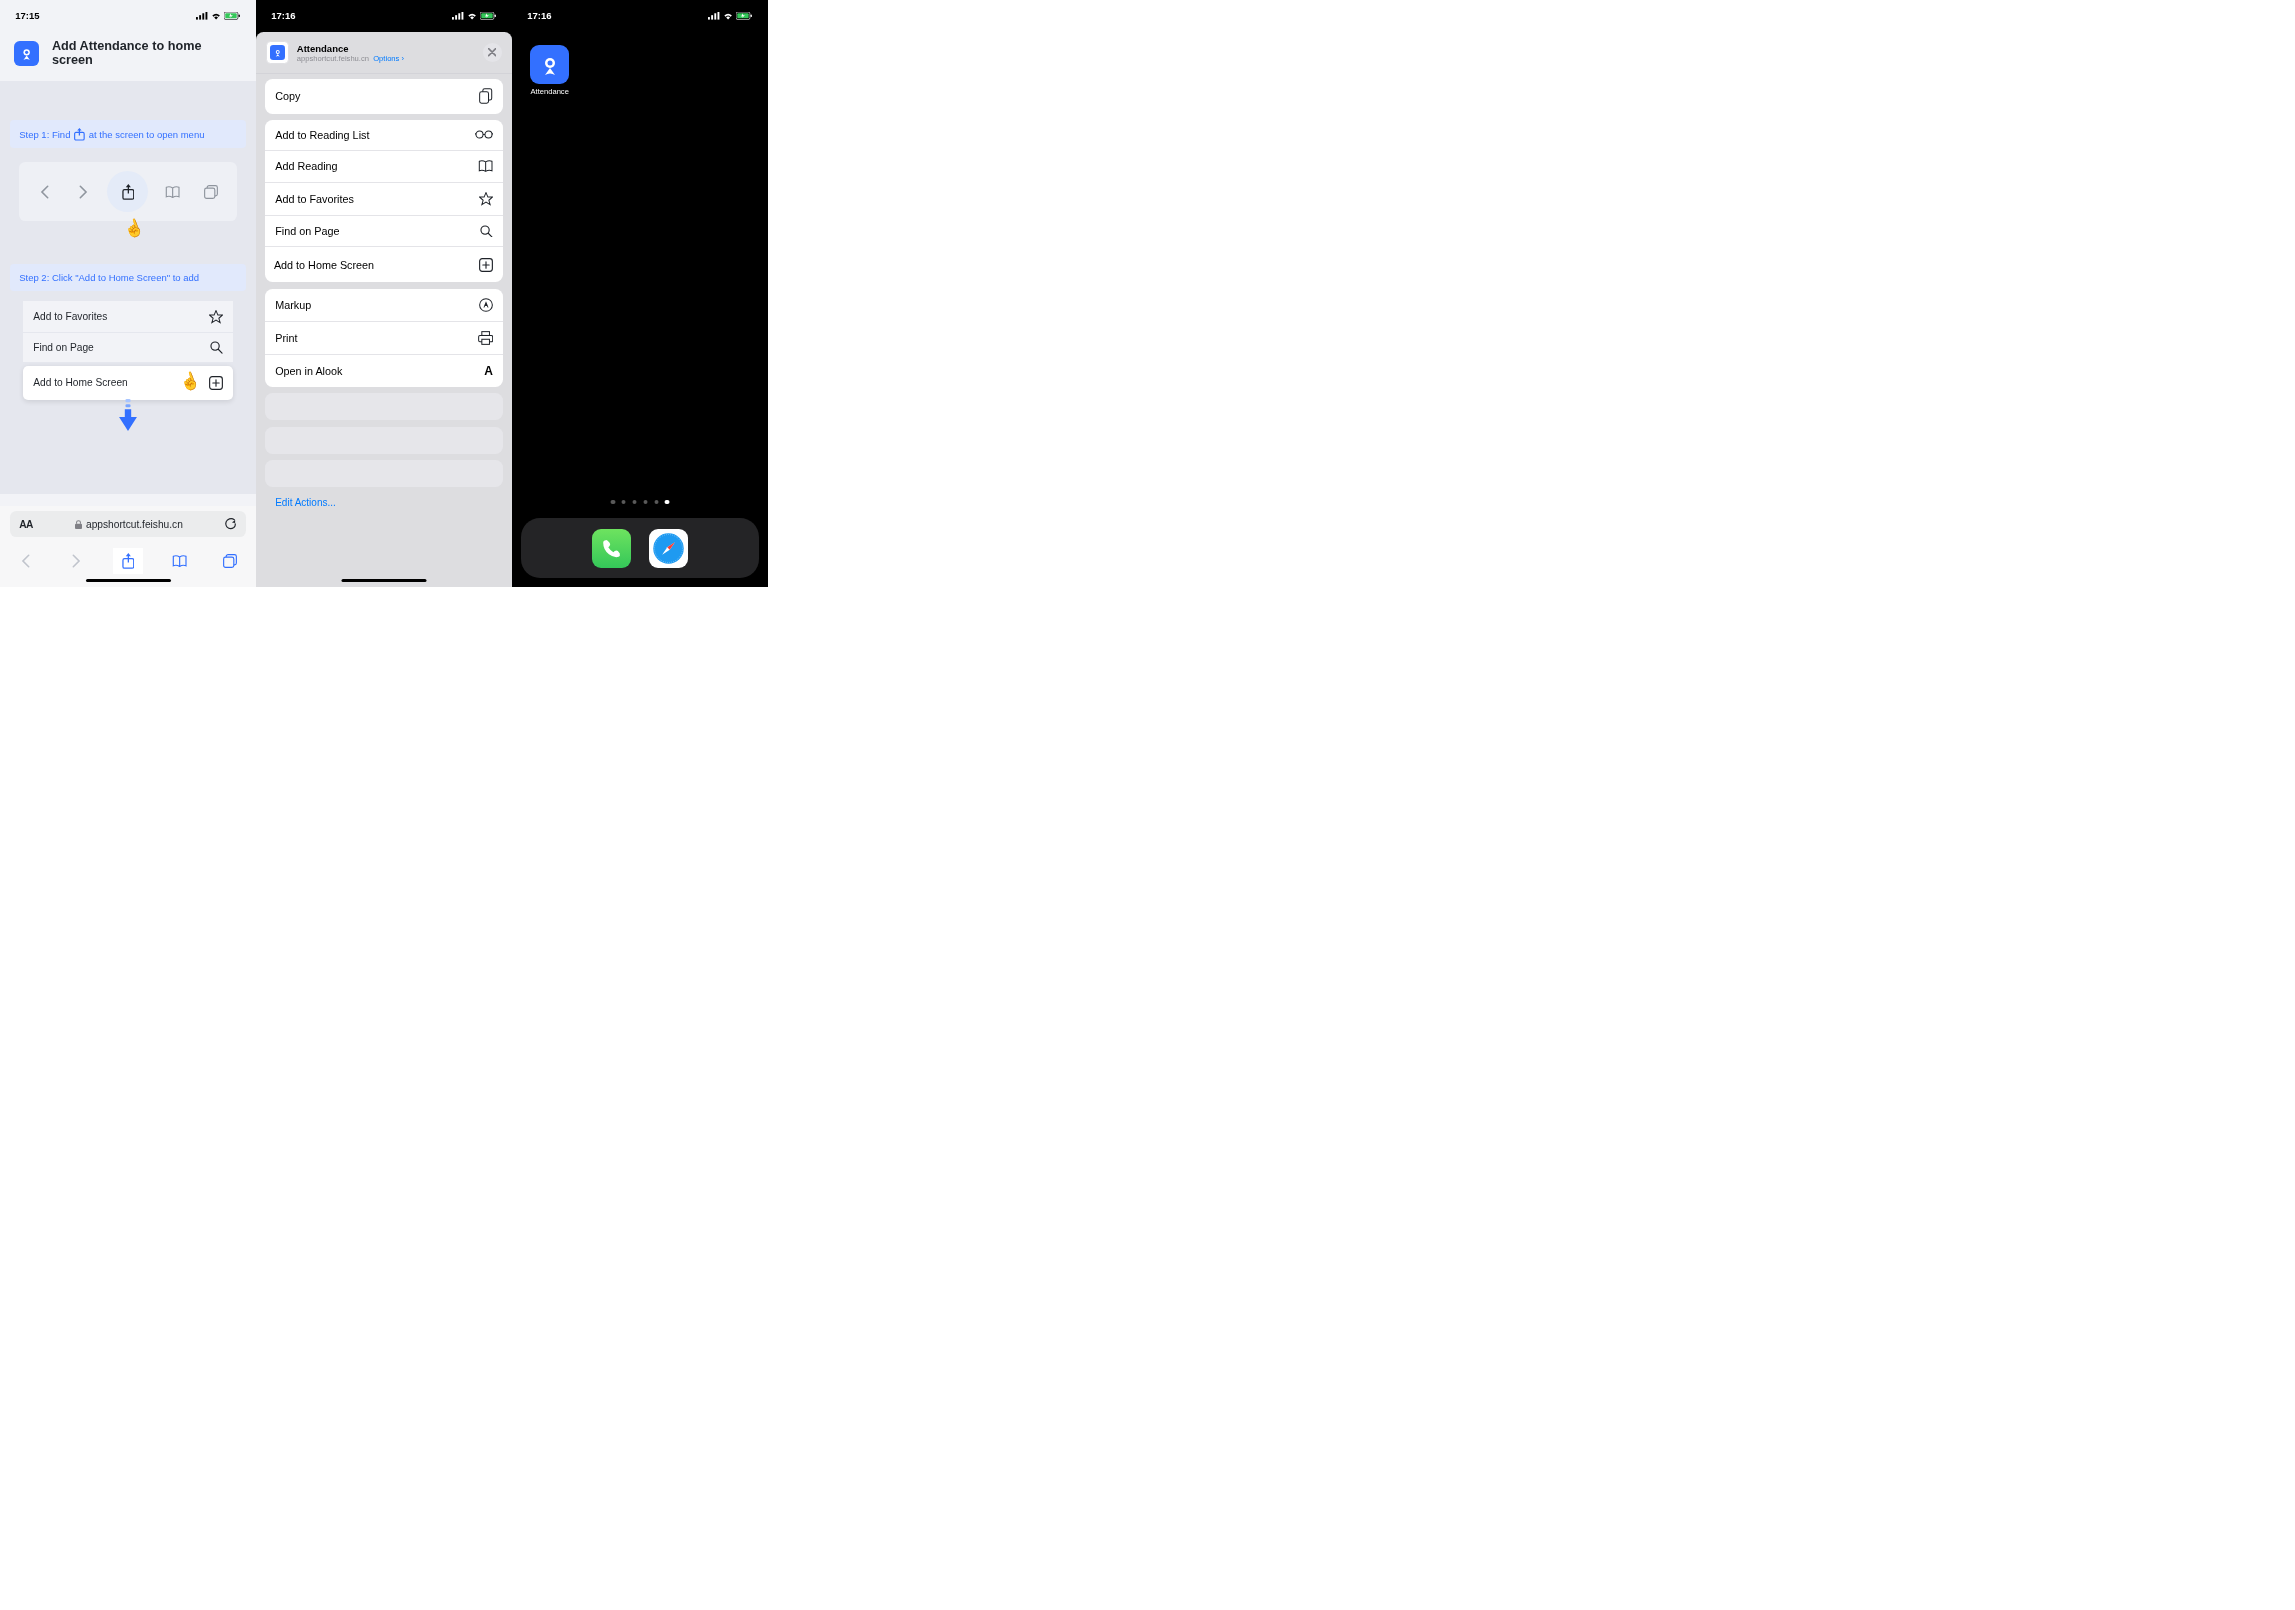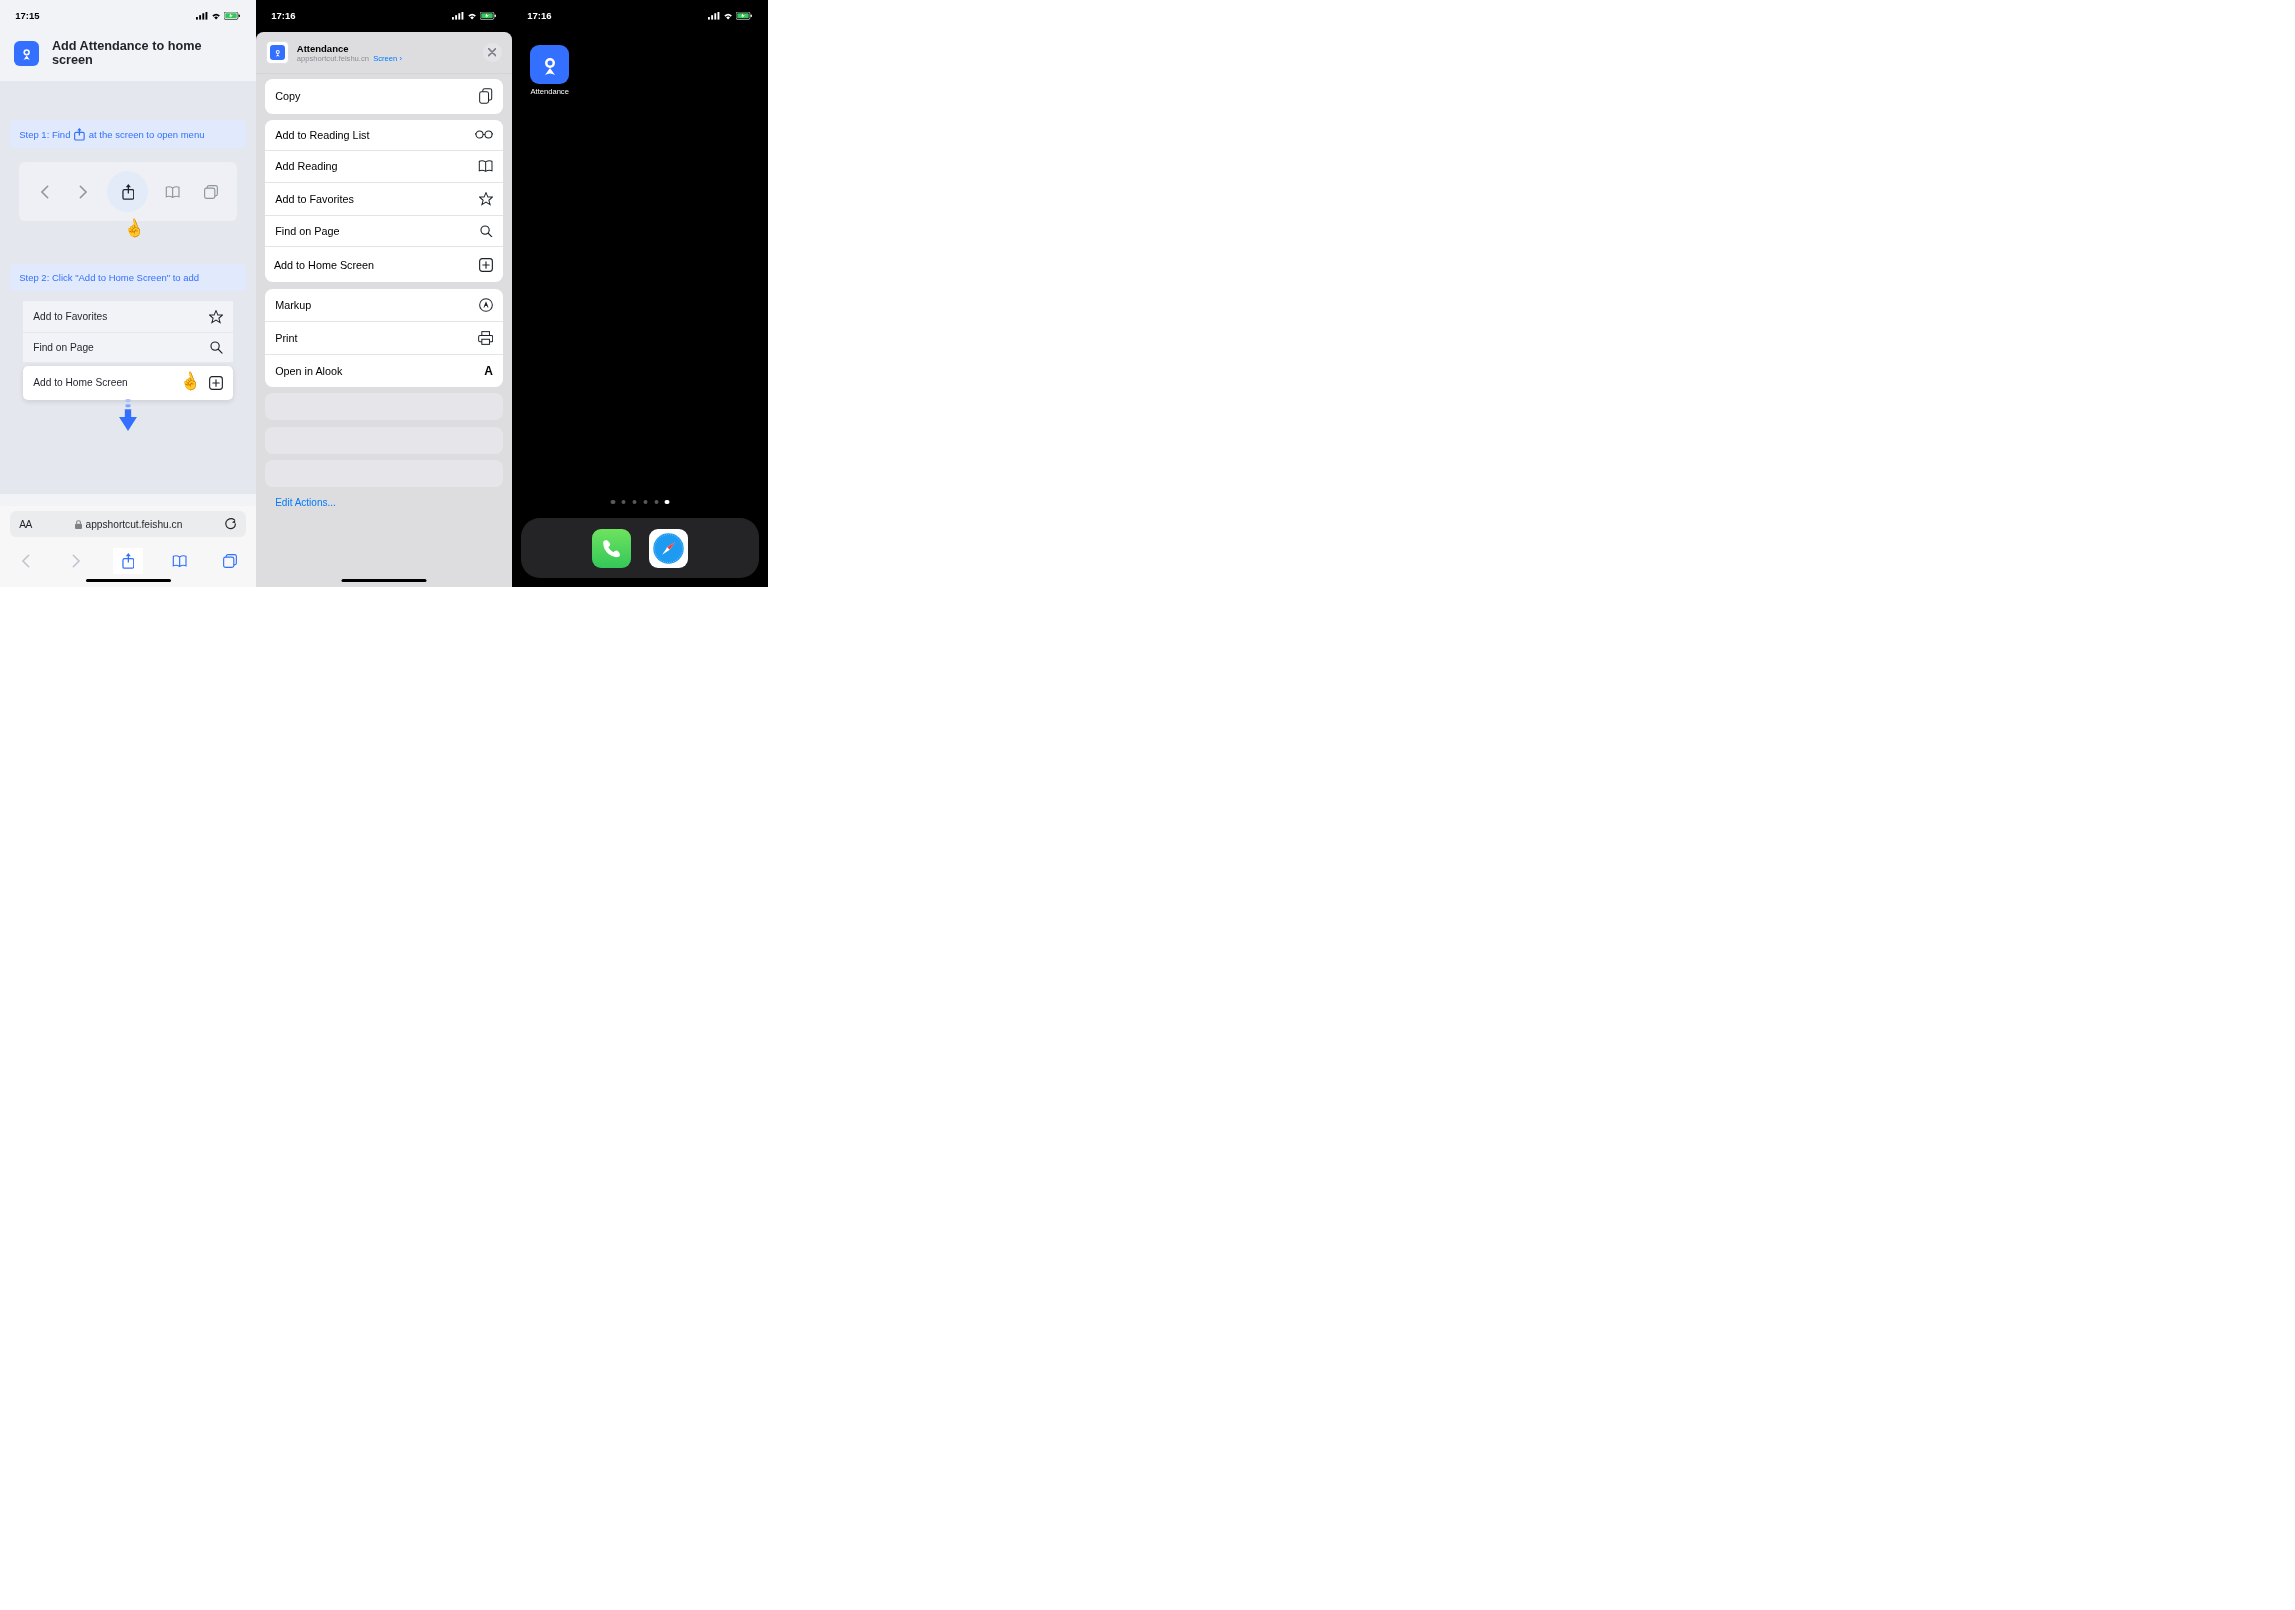--- a/index.html
+++ b/index.html
@@ -174,21 +174,21 @@
     <div class="down-arrow">
       <svg width="23" height="32" viewBox="0 0 36 50">
           <rect x="14" y="0" width="8" height="5" fill="#a8c5ff" rx="2"></rect>
           <rect x="14" y="8" width="8" height="5" fill="#7ba6ff" rx="2"></rect>
           <path d="M18 50 L4 28 L13 28 L13 16 L23 16 L23 28 L32 28 Z" fill="#3370ff"></path>
         </svg>
     </div>
   </div>
   <div class="safari-bar">
     <div class="url-bar">
-      <span style="font-weight:400;letter-spacing:-0.6px;">AA</span>
+      <span style="font-weight:700;letter-spacing:-0.6px;">AA</span>
       <div class="url-center">
         <svg width="7" height="9" viewBox="0 0 11 14">
             <rect x="0" y="6" width="11" height="8" rx="1.5" fill="#7f7f85"></rect>
             <path d="M2.5 6 L2.5 3.5 Q2.5 1 5.5 1 Q8.5 1 8.5 3.5 L8.5 6" fill="none" stroke="#7f7f85" stroke-width="1.6"></path>
           </svg>
         <span>appshortcut.feishu.cn</span>
       </div>
       <svg width="11.4" height="12.7" viewBox="0 0 18 20">
           <path d="M15 3 Q10 -1 4 3 Q-1 8 3 14 Q8 19 14 15 Q17 12 16 9" fill="none" stroke="#1f2329" stroke-width="1.8" stroke-linecap="round"></path>
           <path d="M16 3 L16 8 L11 7 Z" fill="#1f2329"></path>
@@ -256,21 +256,21 @@
               <circle cx="12" cy="10" r="5" fill="#fff"></circle>
               <circle cx="12" cy="10" r="2.5" fill="#3370ff"></circle>
               <path d="M12 15 L7 22 Q12 19 17 22 Z" fill="#fff"></path>
             </svg>
           </div>
       </div>
       <div class="sheet-title-area">
         <div class="sheet-title">Attendance</div>
         <div class="sheet-subtitle">
           <span>appshortcut.feishu.cn</span>
-          &nbsp;<span class="sheet-options"><span>Screen</span> ›</span>
+          &nbsp;<span class="sheet-options"><span>Options</span> ›</span>
         </div>
       </div>
       <div class="close-btn">
         <svg width="8.3" height="8.3" viewBox="0 0 13 13">
             <path d="M1 1 L12 12 M12 1 L1 12" stroke="currentColor" stroke-width="2.5" stroke-linecap="round"></path>
           </svg>
       </div>
     </div>
     <div style="border-top:0.3px solid #d3d3d8;margin-bottom:5.1px;"></div>
     <div class="sheet-body">

